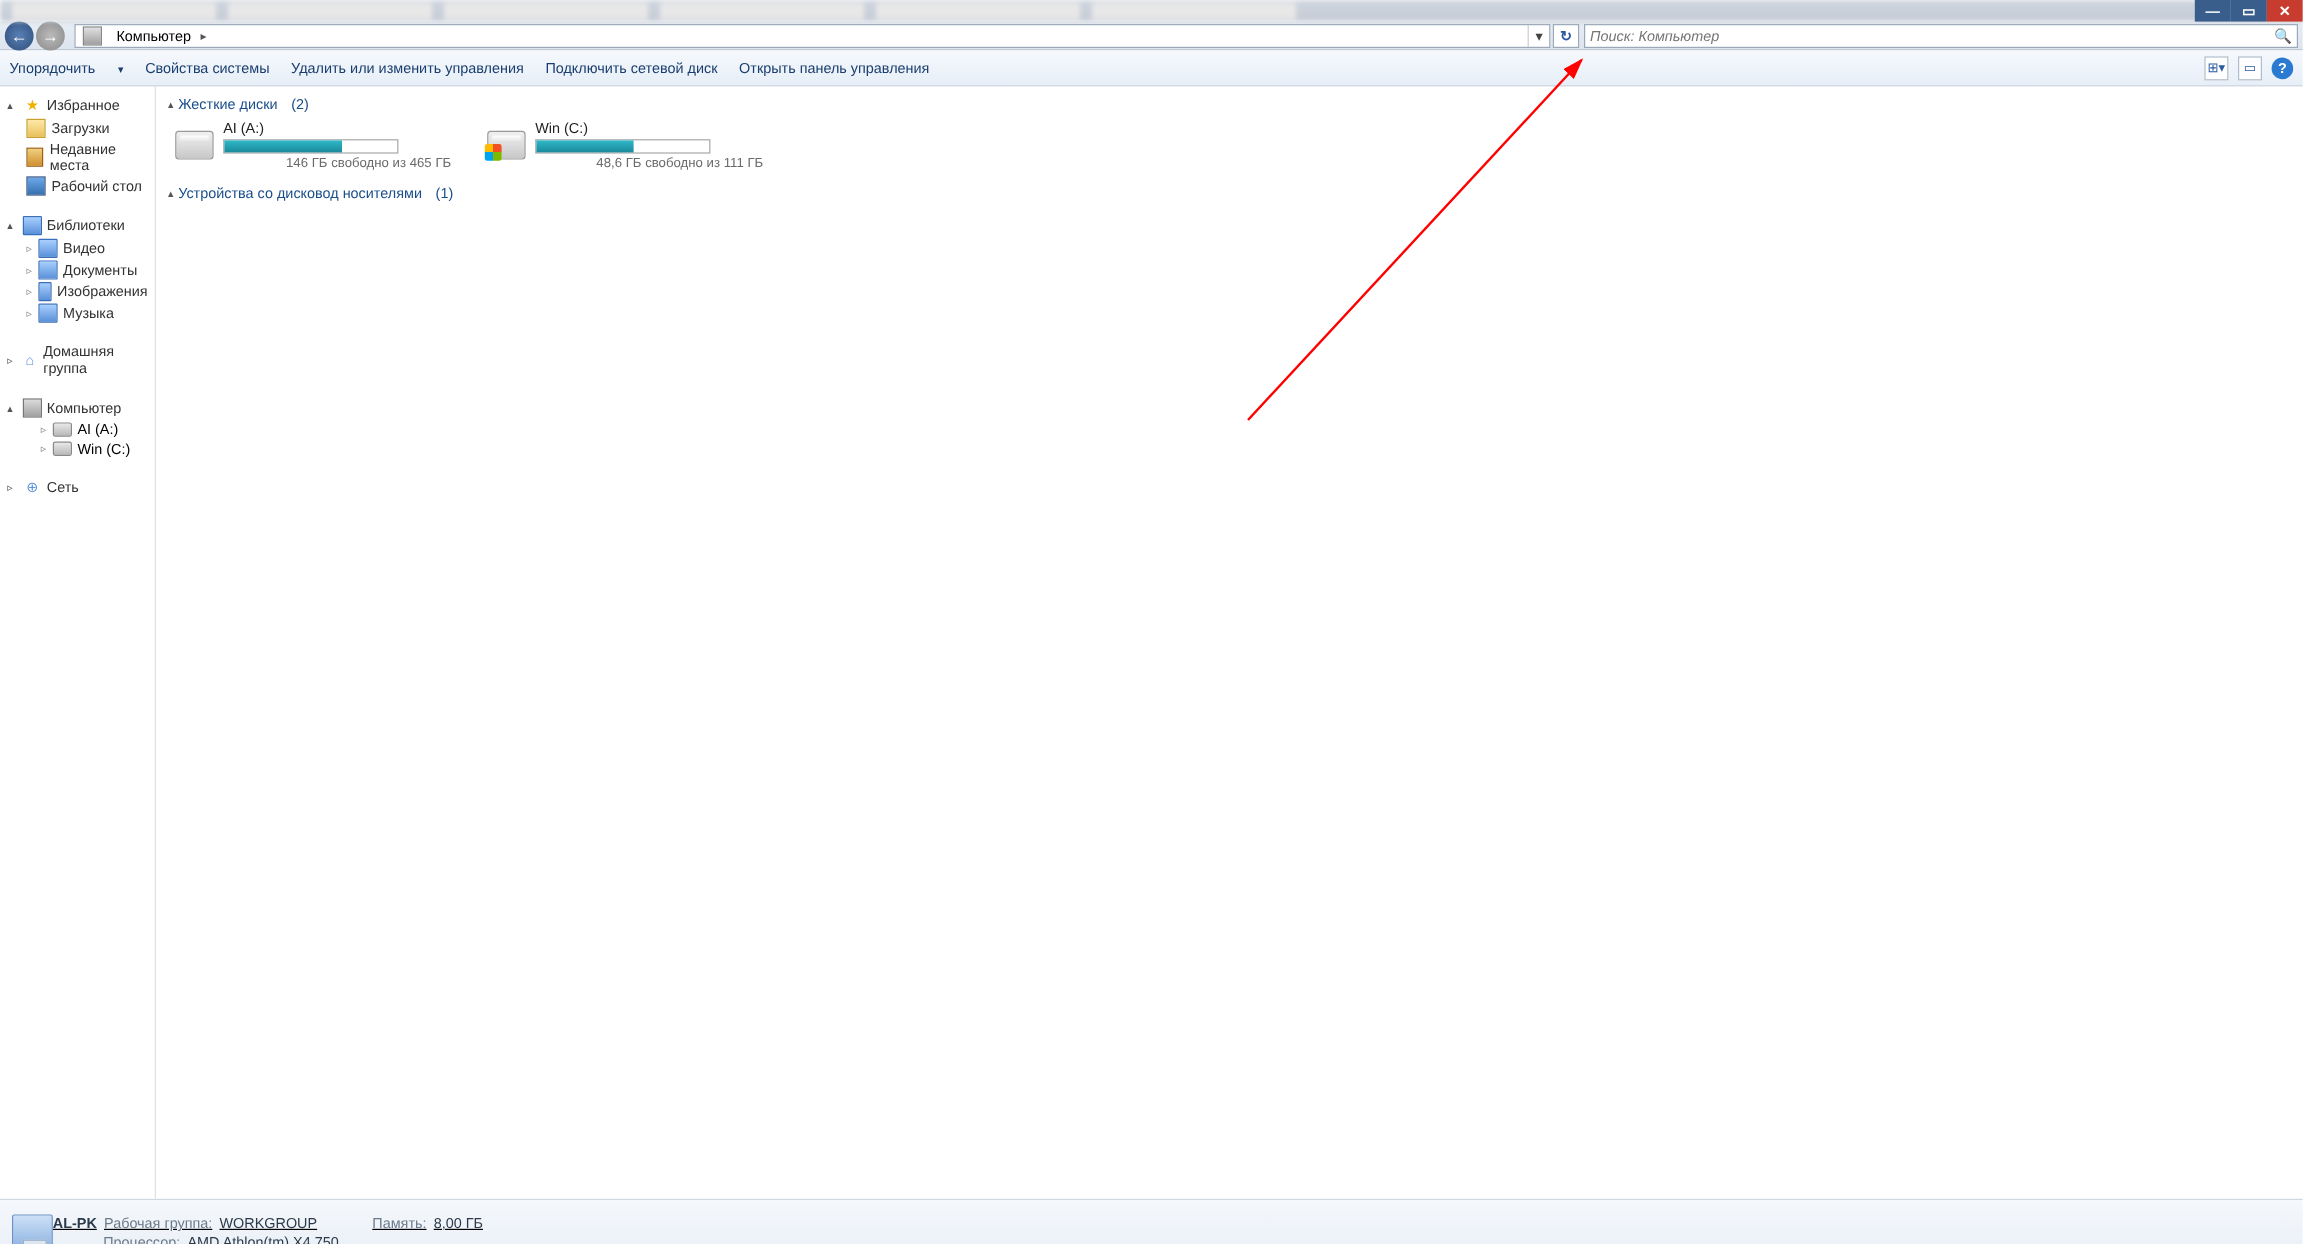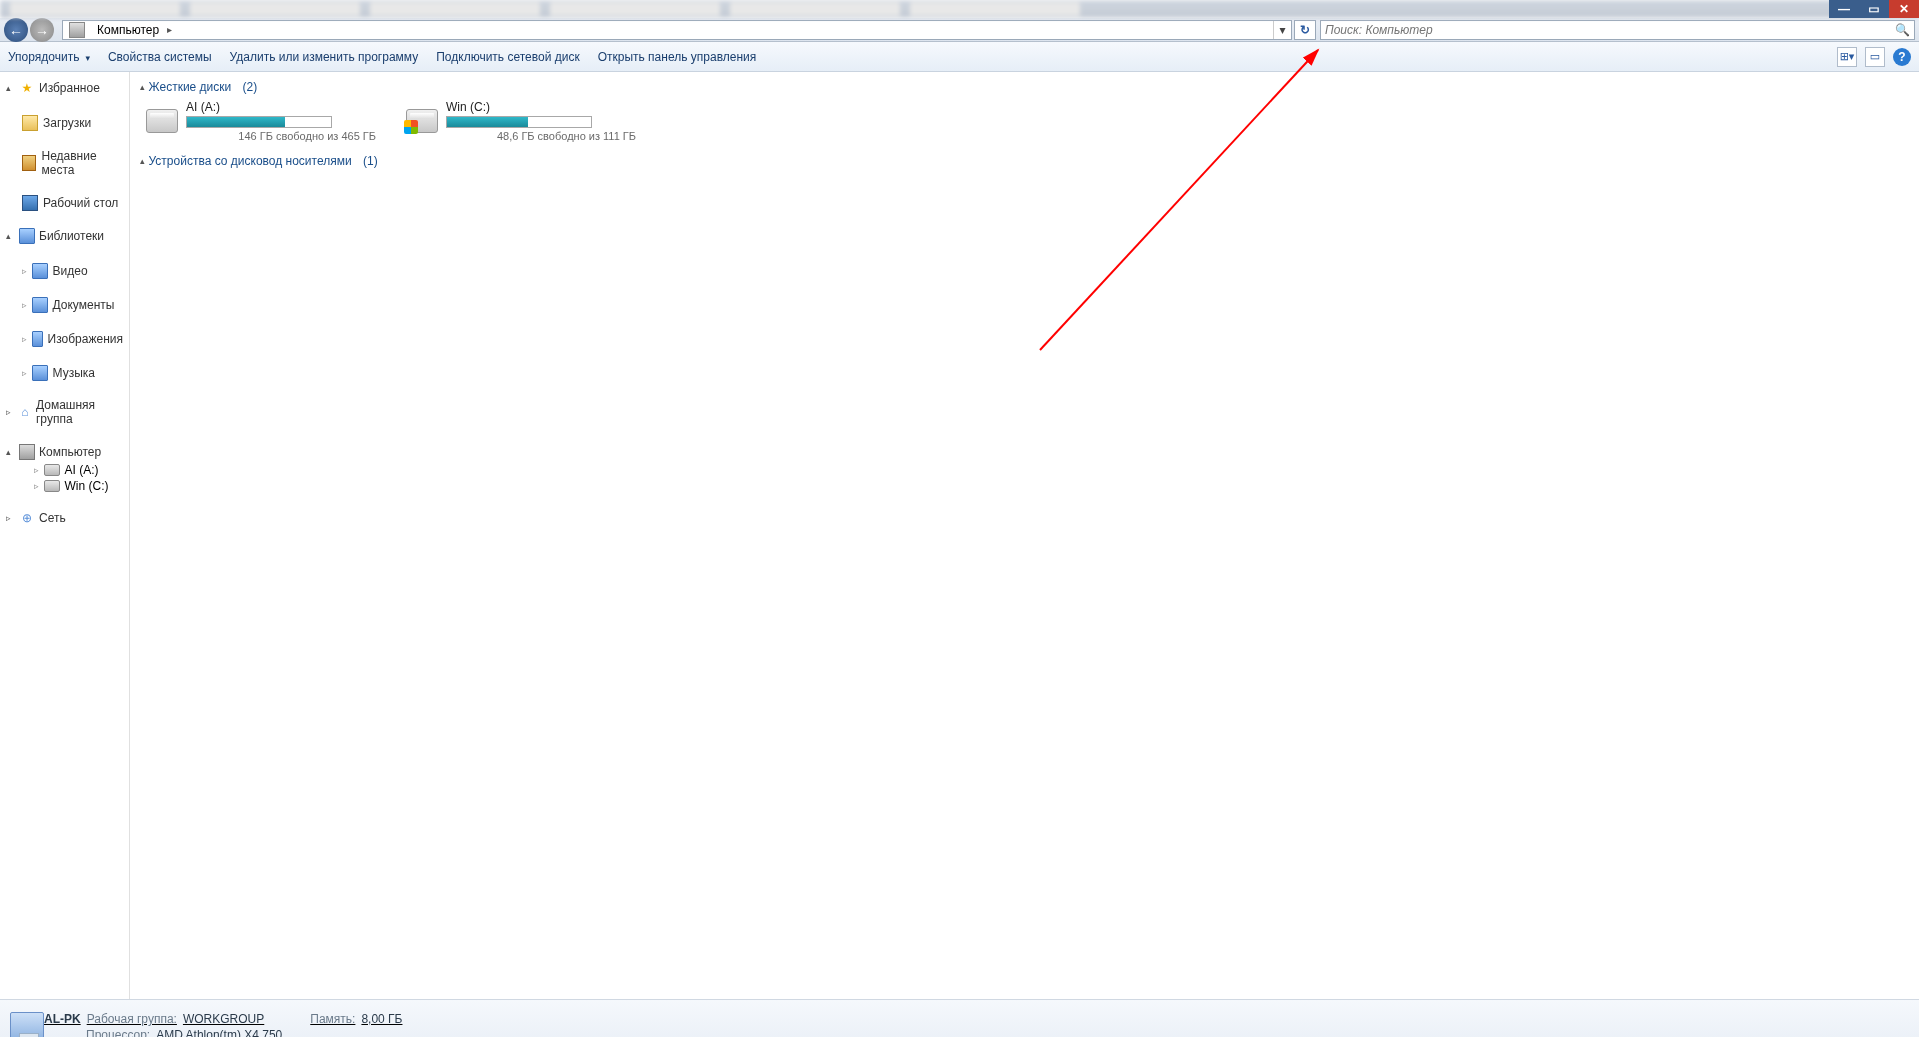--- a/index.html
+++ b/index.html
@@ -24,33 +24,33 @@
 .bc-arrow::after { content:"▸"; color:#555; font-size:10px; margin-left:4px;}
 .bc-icon { width:16px; height:16px; background:linear-gradient(#e0e0e0,#a0a0a0); border:1px solid #888; }
 .bc-drop { width:18px; text-align:center; color:#444; border-left:1px solid #ccc; height:100%; display:flex; align-items:center; justify-content:center;}
 .refresh-btn { width: 22px; height:20px; margin-left:2px; background:#fff; border:1px solid #9aa8b8; display:flex; align-items:center; justify-content:center; color:#2a5aa0; font-weight:bold;}
 .search-box { flex:1; height:20px; background:#fff; border:1px solid #9aa8b8; margin:0 4px; display:flex; align-items:center; padding:2px 4px; }
 .search-box input { flex:1; border:none; outline:none; font-style:italic; color:#888; }
 .search-icon { color:#2a5aa0; }
 
 
 .toolbar { height: 30px; background: linear-gradient(#f6f9fd,#e6eef7); border-bottom:1px solid #c9d3df; display:flex; align-items:center; padding:0 8px; gap: 18px; }
-.tool-item { color:#1a3e6e; cursor:default; display:flex; align-items:center; gap:6px;}
+.tool-item { color:#1a3e6e; cursor:default; display:flex; align-items:center; gap:19px;}
 .tool-item .drop::after{content:"▾"; font-size:9px; color:#1a3e6e;}
 .toolbar-right { margin-left:auto; display:flex; gap:8px; align-items:center;}
 .tb-icon { width:20px; height:20px; border:1px solid #b0bccb; background:#fff; display:flex; align-items:center; justify-content:center; color:#2a5aa0; font-size:11px;}
 .help-icon { width:18px;height:18px;border-radius:50%; background:#2a7ad1; color:#fff; display:flex; align-items:center; justify-content:center; font-weight:bold;}
 
 
 .main { display:flex; height: calc(100% - 18px - 24px - 30px - 38px); }
 .sidebar { width: 130px; border-right: 1px solid #e0e0e0; padding: 6px 0; overflow:hidden;}
 .nav-group { margin-bottom: 14px; }
 .nav-heading { display:flex; align-items:center; gap:4px; padding: 2px 6px; color:#333; }
 .nav-heading .tri { color:#555; font-size:9px; width:9px; }
-.nav-item { display:flex; align-items:center; gap:5px; padding: 1px 6px 1px 22px; color:#333;margin-top:16px; }
+.nav-item { display:flex; align-items:center; gap:5px; padding: 1px 6px 1px 22px; color:#333; }
 .nav-sub { padding-left: 34px; display:flex; align-items:center; gap:5px; padding-top:1px; padding-bottom:1px;}
 .ico { width:16px; height:16px; display:inline-flex; align-items:center; justify-content:center; font-size:12px; }
 .ico-star { color:#f0b000;}
 .ico-lib { background:linear-gradient(#a8d0ff,#5a90d9); border:1px solid #3a70b9; border-radius:1px;}
 .ico-comp { background:linear-gradient(#dcdcdc,#a0a0a0); border:1px solid #777;}
 .ico-net { color:#5a90d9;}
 .ico-drive { width:16px;height:12px; background:linear-gradient(#e8e8e8,#b8b8b8); border:1px solid #888; border-radius:2px;}
 .ico-home { color:#5a90d9;}
 .ico-desk { background:linear-gradient(#6da8e8,#3570b0); border:1px solid #2a5080;}
 .ico-recent { background:linear-gradient(#f0d080,#d09030); border:1px solid #a06010;}
@@ -126,21 +126,21 @@
     <span class="search-icon">🔍</span>
   </div>
 </div>
 
 <div class="toolbar">
   <div class="tool-item">
       <span>Упорядочить</span>
       <span class="drop"></span>
     </div>
   <div class="tool-item">Свойства системы</div>
-  <div class="tool-item">Удалить или изменить программу</div>
+  <div class="tool-item">Удалить или изменить управления</div>
   <div class="tool-item">Подключить сетевой диск</div>
   <div class="tool-item">Открыть панель управления</div>
   <div class="toolbar-right">
     <div class="tb-icon">⊞▾</div>
     <div class="tb-icon">▭</div>
     <div class="help-icon">?</div>
   </div>
 </div>
 
 <div class="main">

